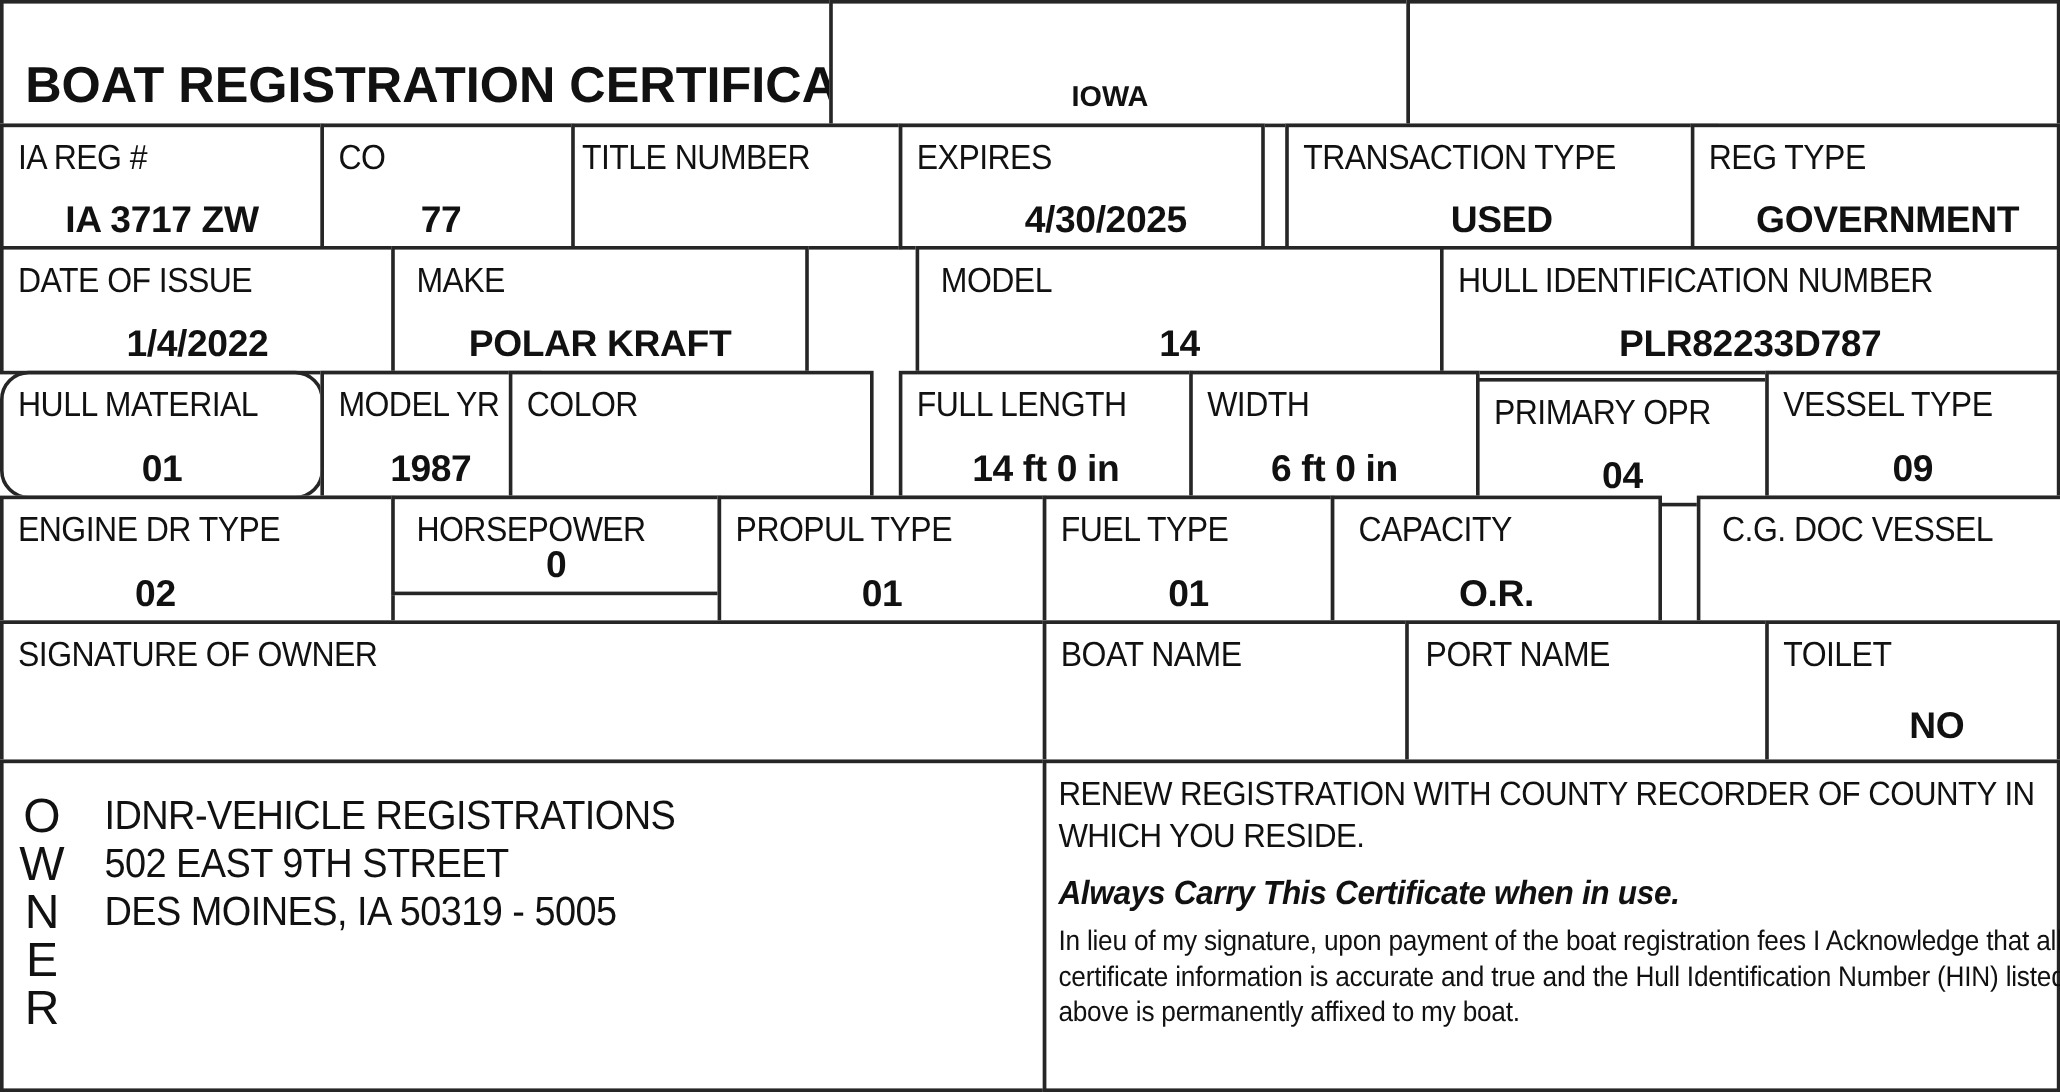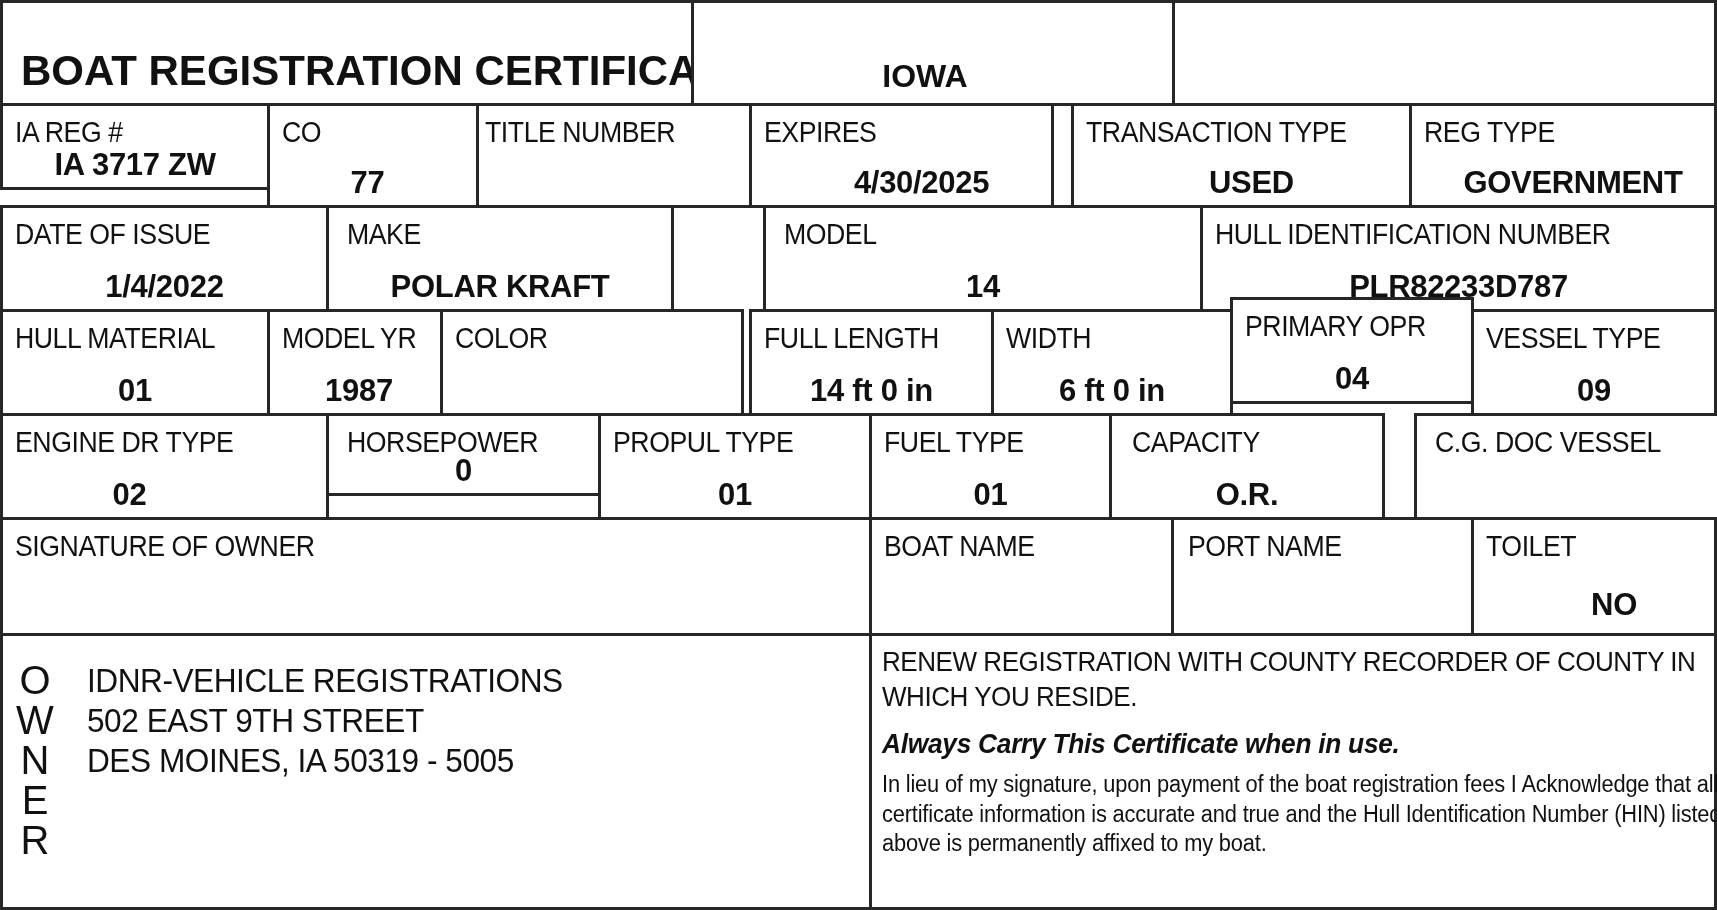--- a/index.html
+++ b/index.html
@@ -5,21 +5,21 @@
   html, body { margin: 0; padding: 0; background: #ffffff; }
   body { width: 1717px; height: 910px; position: relative; overflow: hidden;
          font-family: "Liberation Sans", sans-serif; color: #111111; }
   .cert { position: absolute; left: 0; top: 0; width: 1717px; height: 910px; }
   .cell { position: absolute; box-sizing: border-box; border: 3px solid #262626; background: #fff; }
   .lbl { position: absolute; left: 12px; top: 10px; font-size: 29px; white-space: nowrap;
          letter-spacing: -0.5px; transform: scaleX(0.92); transform-origin: left top; }
   .val { position: absolute; left: 0; right: 0; bottom: 4px; text-align: center;
          font-size: 31px; font-weight: bold; white-space: nowrap; letter-spacing: -0.3px; }
   .title { position: absolute; left: 18px; bottom: 8px; font-size: 42px; font-weight: bold; white-space: nowrap; }
-  .state { position: absolute; left: 0; right: 16px; bottom: 8px; text-align: center; font-size: 32px; font-weight: bold; }
+  .state { position: absolute; left: 0; right: 16px; bottom: 8px; text-align: center; font-size: 24px; font-weight: bold; }
   .owner-letters { position: absolute; left: 12px; top: 24px; width: 40px; font-size: 40px;
                    line-height: 40px; text-align: center; }
   .owner-letters span { display: block; }
   .addr { position: absolute; left: 84px; top: 24px; font-size: 34px; line-height: 40px;
           letter-spacing: -0.5px; transform: scaleX(0.93); transform-origin: left top; white-space: nowrap; }
   .addr div { display: block; }
   .notice { position: absolute; left: 10px; top: 8px; right: 10px; }
   .renew { font-size: 28px; line-height: 35px; letter-spacing: -0.5px; transform: scaleX(0.93);
            transform-origin: left top; width: 960px; }
   .always { font-size: 28px; font-weight: bold; font-style: italic; margin-top: 14px; white-space: nowrap;
@@ -33,21 +33,21 @@
 <div class="cert">
 
   <div class="cell" style="left:0;top:0;width:694px;height:106px;">
     <div class="title">BOAT REGISTRATION CERTIFICATE</div>
   </div>
   <div class="cell" style="left:691px;top:0;width:484px;height:106px;">
     <div class="state">IOWA</div>
   </div>
   <div class="cell" style="left:1172px;top:0;width:545px;height:106px;"></div>
 
-  <div class="cell" style="left:0;top:103px;width:270px;height:87px;">
+  <div class="cell" style="left:0;top:103px;width:270px;height:105px;">
     <div class="lbl">IA REG #</div>
     <div class="val">IA 3717 ZW</div>
   </div>
   <div class="cell" style="left:267px;top:103px;width:212px;height:105px;">
     <div class="lbl">CO</div>
     <div class="val" style="right:40px;padding-left:29px;">77</div>
   </div>
   <div class="cell" style="left:476px;top:103px;width:276px;height:105px;">
     <div class="lbl" style="left:6px;">TITLE NUMBER</div>
     <div class="val"></div>
@@ -75,41 +75,41 @@
   </div>
   <div class="cell" style="left:763px;top:205px;width:440px;height:107px;">
     <div class="lbl" style="left:18px;">MODEL</div>
     <div class="val">14</div>
   </div>
   <div class="cell" style="left:1200px;top:205px;width:517px;height:107px;">
     <div class="lbl">HULL IDENTIFICATION NUMBER</div>
     <div class="val">PLR82233D787</div>
   </div>
 
-  <div class="cell" style="left:0;top:309px;width:270px;height:107px;">
+  <div class="cell" style="left:0;top:309px;width:270px;height:107px;border-radius:24px;">
     <div class="lbl">HULL MATERIAL</div>
     <div class="val">01</div>
   </div>
   <div class="cell" style="left:267px;top:309px;width:184px;height:107px;">
     <div class="lbl">MODEL YR</div>
     <div class="val">1987</div>
   </div>
-  <div class="cell" style="left:440px;top:309px;width:304px;height:107px;">
+  <div class="cell" style="left:424px;top:309px;width:304px;height:107px;">
     <div class="lbl">COLOR</div>
     <div class="val"></div>
   </div>
   <div class="cell" style="left:749px;top:309px;width:245px;height:107px;">
     <div class="lbl">FULL LENGTH</div>
     <div class="val">14 ft 0 in</div>
   </div>
   <div class="cell" style="left:991px;top:309px;width:242px;height:107px;">
     <div class="lbl">WIDTH</div>
     <div class="val">6 ft 0 in</div>
   </div>
-  <div class="cell" style="left:1230px;top:297px;width:244px;height:107px;">
+  <div class="cell" style="left:1230px;top:315px;width:244px;height:107px;">
     <div class="lbl">PRIMARY OPR</div>
     <div class="val">04</div>
   </div>
   <div class="cell" style="left:1471px;top:309px;width:246px;height:107px;">
     <div class="lbl">VESSEL TYPE</div>
     <div class="val">09</div>
   </div>
 
   <div class="cell" style="left:0;top:413px;width:329px;height:107px;">
     <div class="lbl">ENGINE DR TYPE</div>

